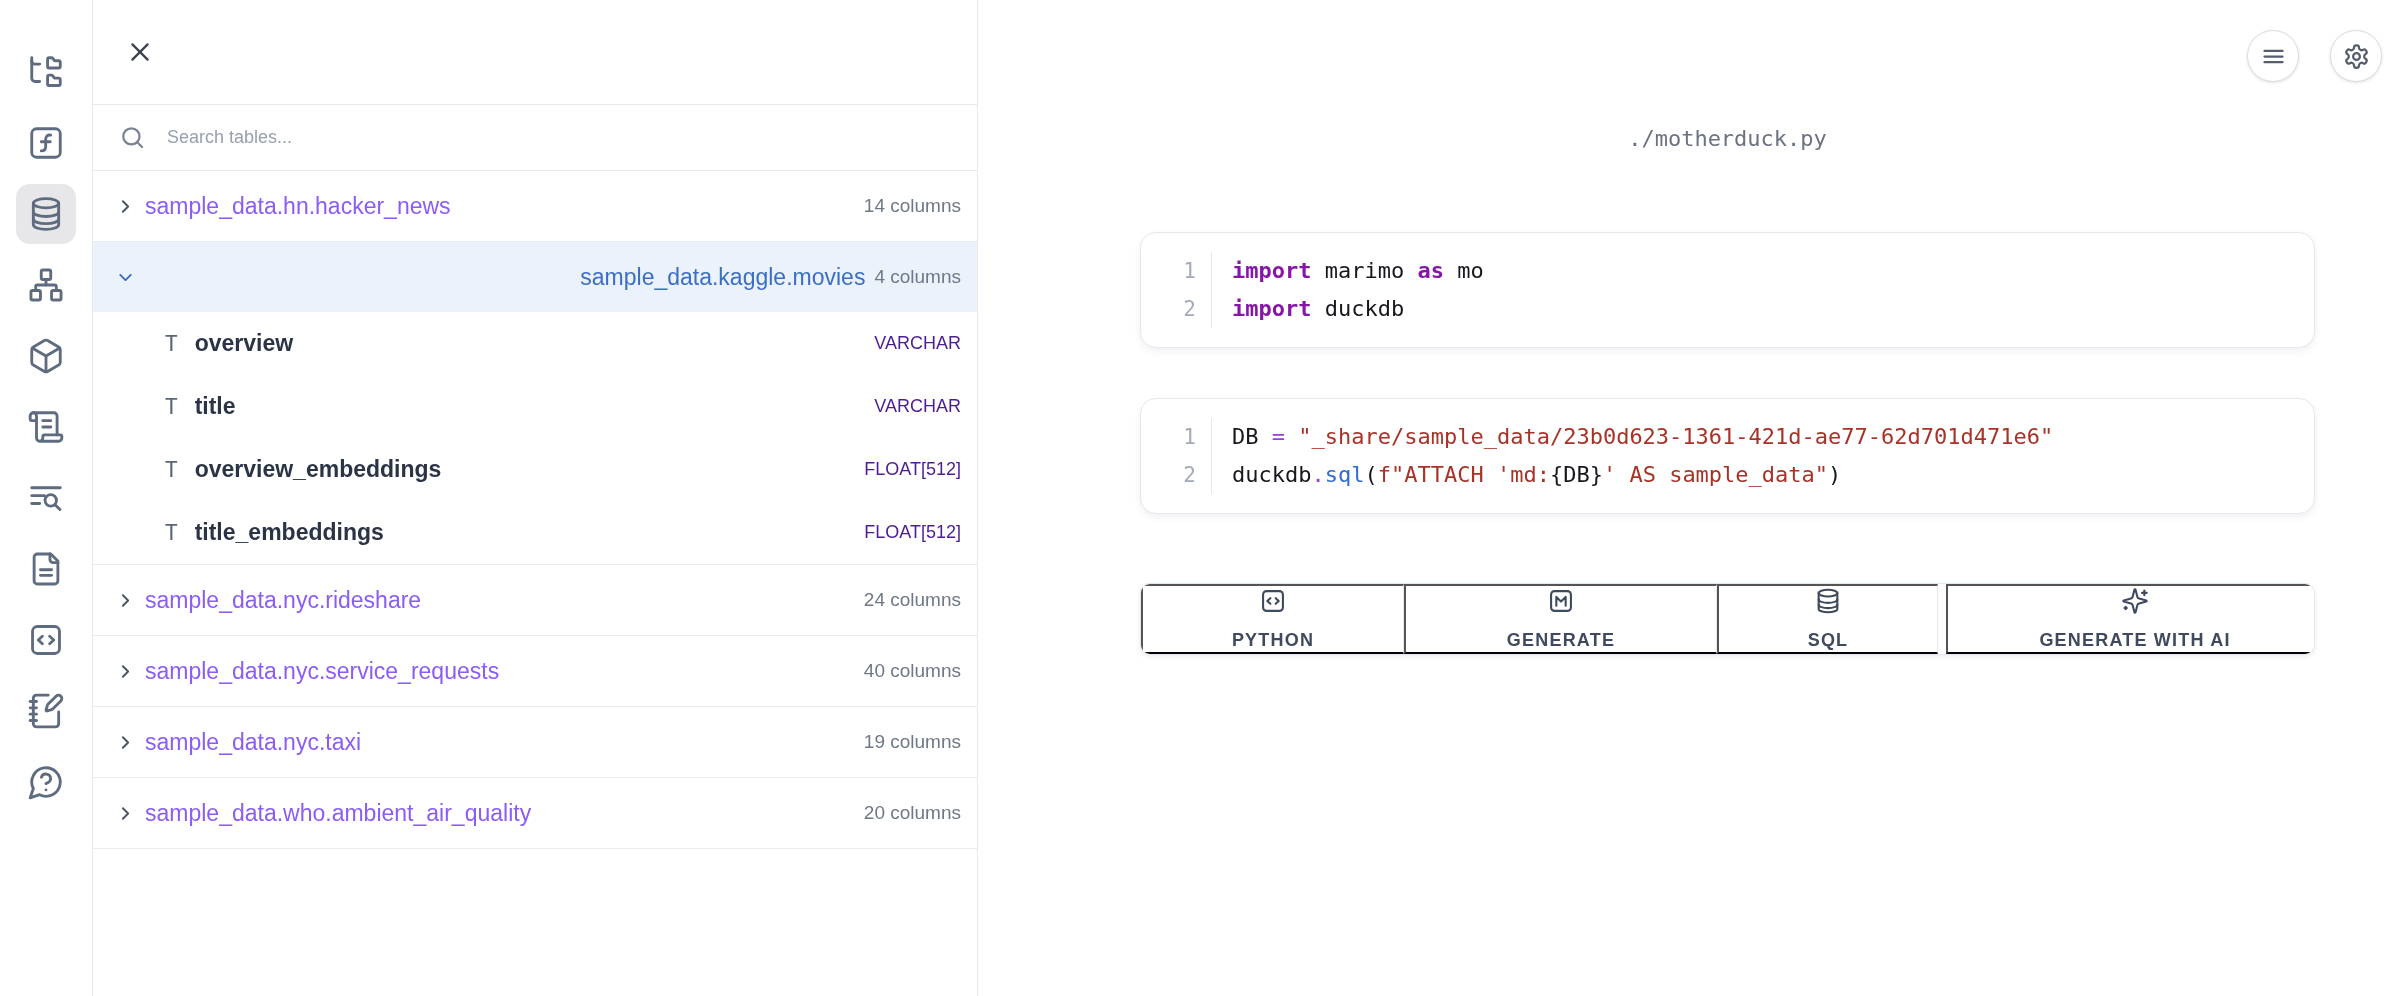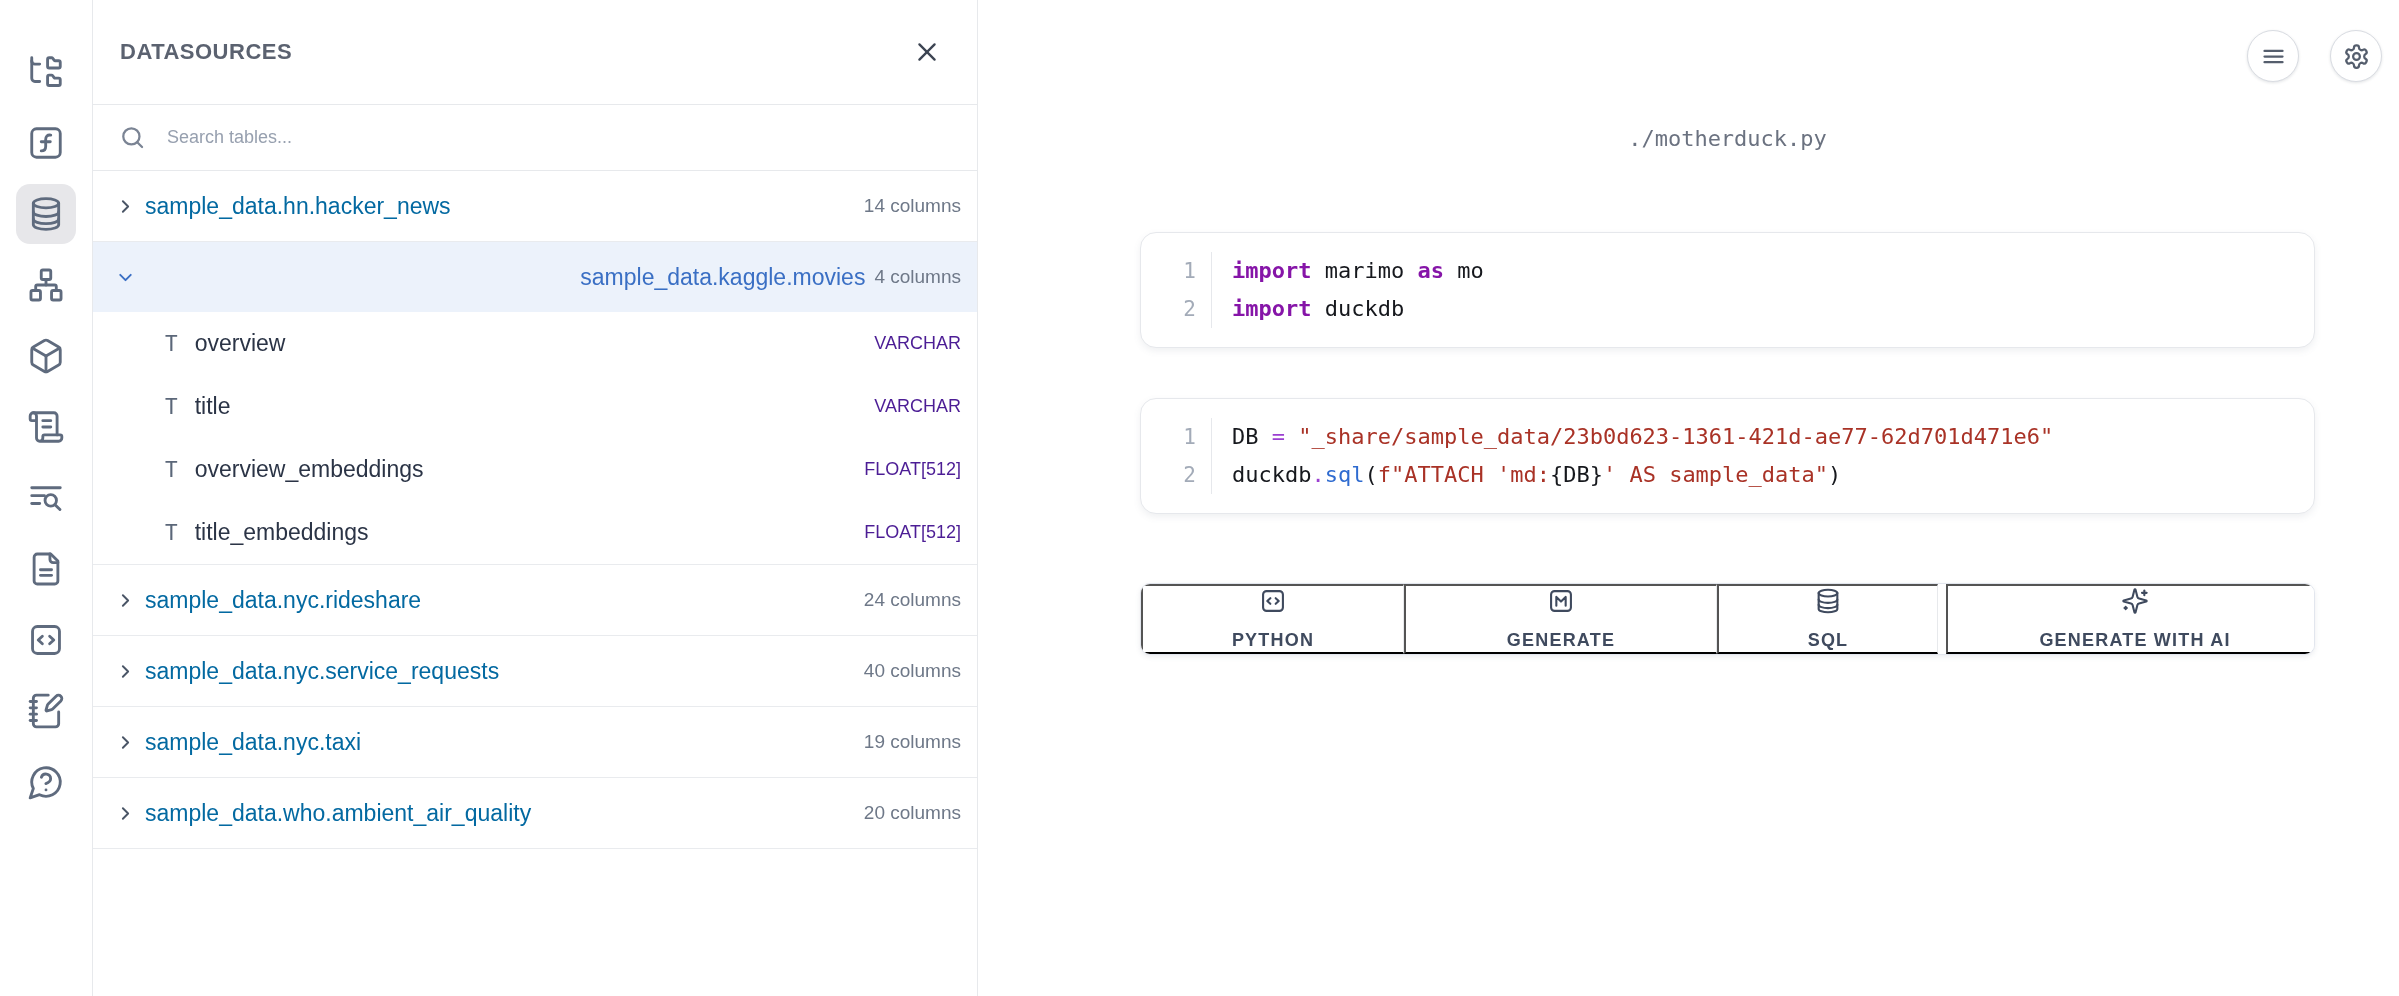--- a/index.html
+++ b/index.html
@@ -31,29 +31,29 @@
                 align-items:center; padding:0 26px; gap:21px; }
   .search-row svg { width:27px; height:27px; color:#7b8494; flex:none; }
   .search-row input { flex:1; border:none; outline:none; font-size:18px; color:#14532d;
                       font-family:"Liberation Sans", sans-serif; background:transparent; }
   .search-row input::placeholder { color:#97a0af; }
 
   .tgroup { border-bottom:1px solid #e9ebee; }
   .trow { height:70px; display:flex; align-items:center; padding:0 16px 0 22px; gap:9px;
           cursor:pointer; }
   .trow .chev { width:21px; height:21px; color:#4a5566; flex:none; }
-  .trow .tname { flex:1; font-size:23px; color:#0369a1; white-space:nowrap; overflow:hidden; }
+  .trow .tname { flex:1; font-size:23px; color:#8b5cf6; white-space:nowrap; overflow:hidden; }
   .trow .tmeta { font-size:19px; color:#6e7888; white-space:nowrap; }
   .trow.selected { background:var(--selected-bg); }
   .trow.selected .tname, .trow.selected .chev { color:var(--accent);text-align:right; }
 
   .crow { height:63px; display:flex; align-items:center; padding:0 16px 0 72px; gap:17px;
           cursor:pointer; }
   .crow .cticon { font-family:"DejaVu Sans Mono", monospace; font-size:21px; color:#5b6779; flex:none; }
-  .crow .cname { flex:1; font-size:23px; color:#2b3446; }
+  .crow .cname { flex:1; font-size:23px; color:#2b3446;font-weight:bold; }
   .crow .ctype { font-size:18px; color:#4c1d95; }
 
   
   .main { position:absolute; left:978px; top:0; width:1421px; height:996px; background:#fff; }
   .content { position:absolute; left:162px; top:0; width:1175px; height:996px; }
 
   .topbtns { position:absolute; top:30px; right:17px; display:flex; gap:31px; }
   .circle-btn { width:52px; height:52px; border-radius:50%; background:#fff;
                 border:1px solid #d9dce2; box-shadow:0 1px 3px rgba(20,30,50,.12);
                 display:flex; align-items:center; justify-content:center; color:#555e6d;
@@ -201,21 +201,20 @@
           <path d="M7.9 20A9 9 0 1 0 4 16.1L2 22Z"></path>
           <path d="M9.09 9a3 3 0 0 1 5.83 1c0 2-3 3-3 3"></path>
           <path d="M12 17h.01"></path>
         </svg>
       </span>
     </div>
   </nav>
 
 <aside class="panel">
   <header class="panel-header">
-    <div class="panel-title">DATASOURCES</div>
     <button class="close-btn" id="closeBtn">
         <svg viewBox="0 0 24 24" fill="none" stroke="currentColor" stroke-width="2" stroke-linecap="round" stroke-linejoin="round">
           <path d="M5.5 5.5 18.5 18.5"></path>
           <path d="M18.5 5.5 5.5 18.5"></path>
         </svg>
       </button>
   </header>
   <div class="search-row">
     <span id="searchIcon">
         <svg viewBox="0 0 24 24" fill="none" stroke="currentColor" stroke-width="2" stroke-linecap="round" stroke-linejoin="round">

